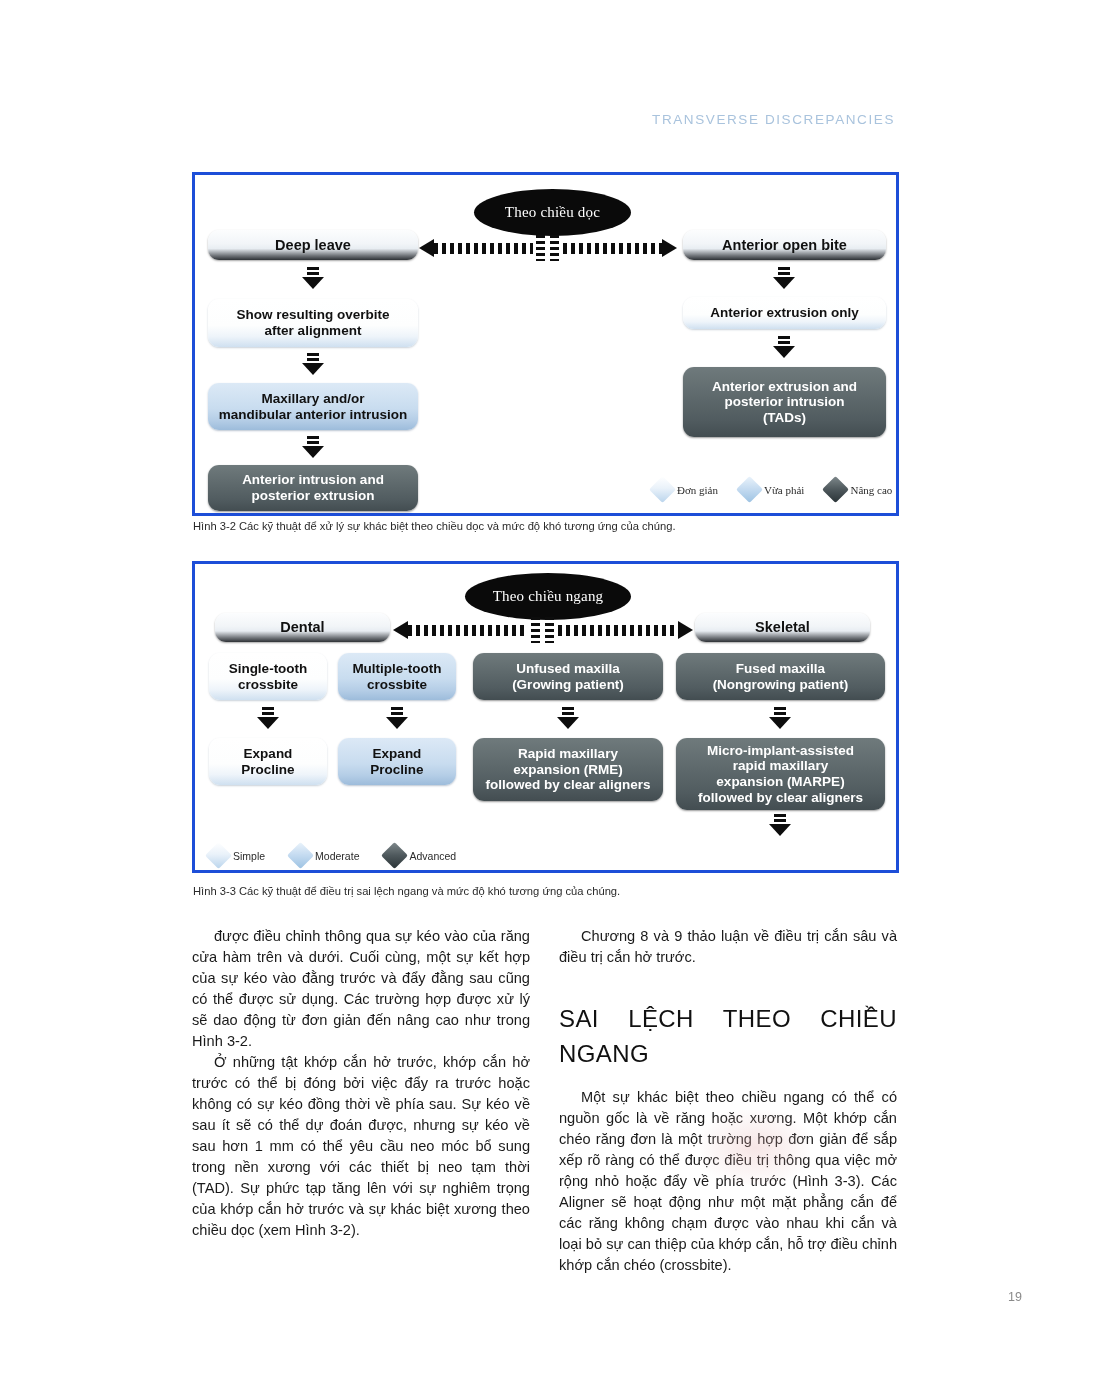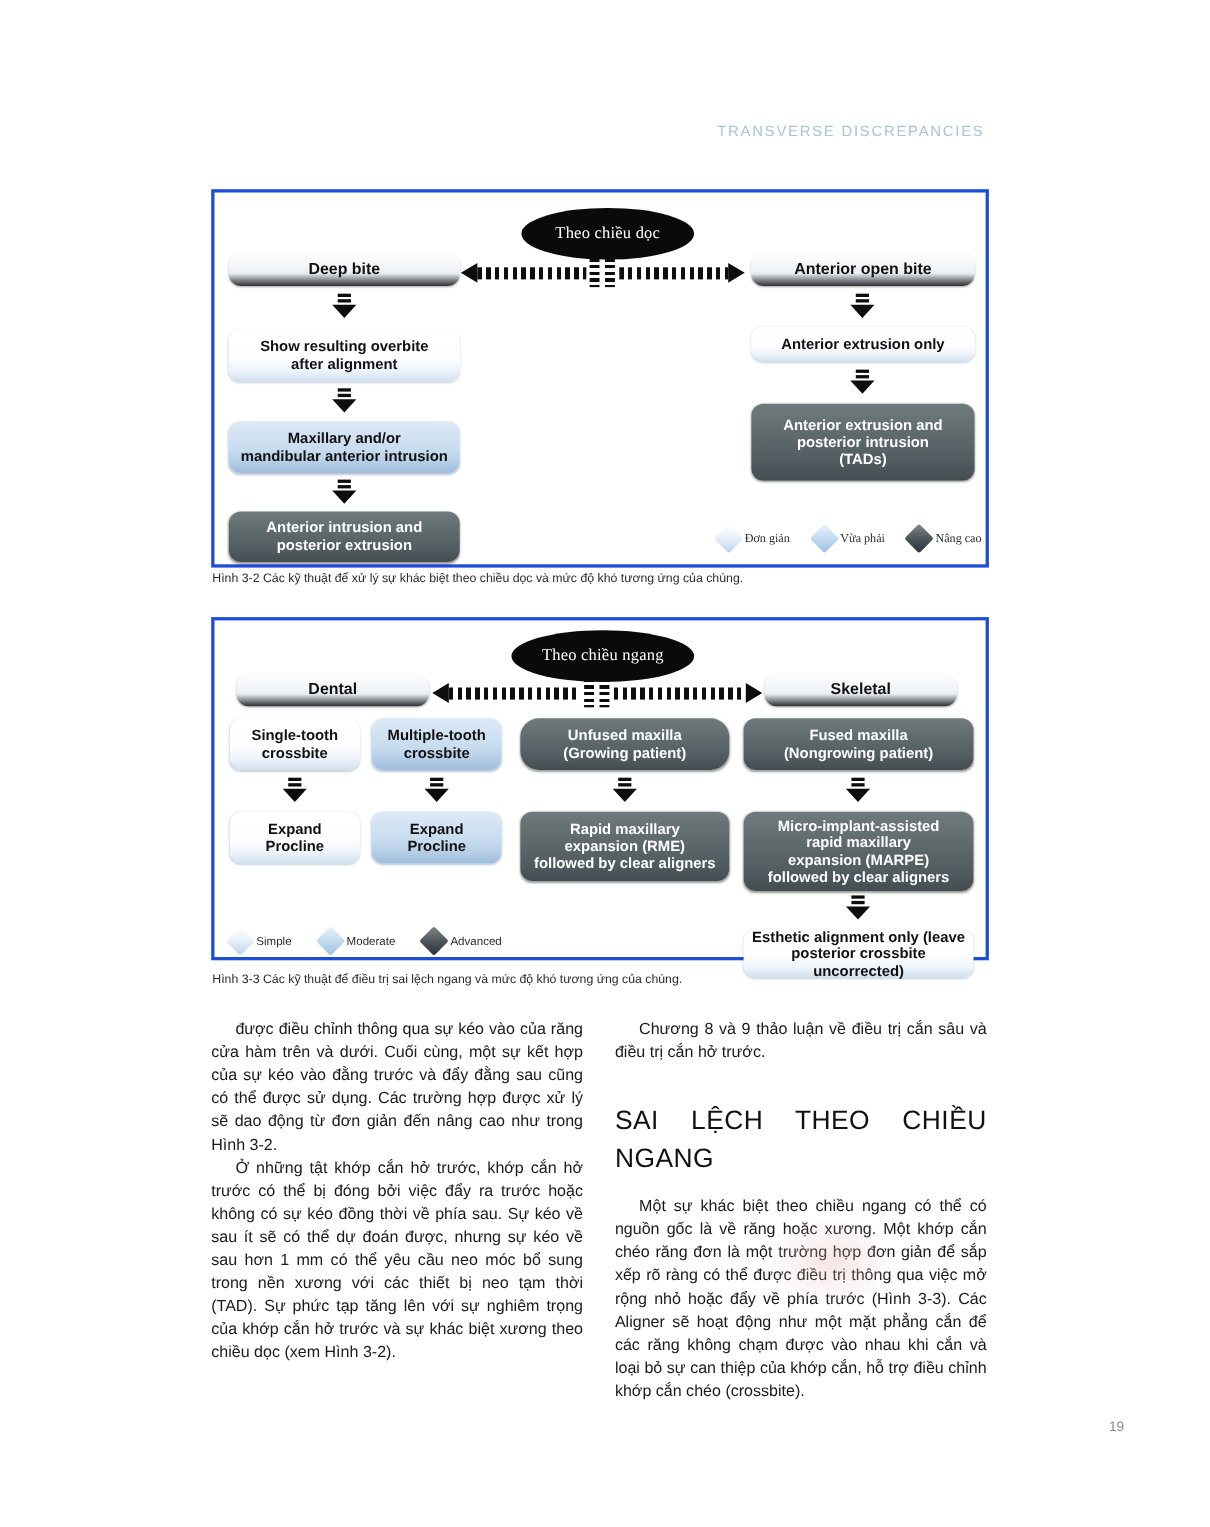--- a/index.html
+++ b/index.html
@@ -173,21 +173,21 @@
       <div class="hleft"></div>
       <div class="hdash"></div>
       <div class="hcent">
         <div class="t1"></div>
           <div class="t2"></div>
       </div>
       <div class="hdash"></div>
       <div class="hright"></div>
     </div>
 
-    <div class="nbox b-head" style="left:13px; top:55px; width:210px; height:30px;">Deep bite</div>
+    <div class="nbox b-head" style="left:13px; top:55px; width:210px; height:30px;">Deep leave</div>
 
     <div class="darrow" style="left:107px; top:92px;">
       <div class="bar1"></div>
         <div class="bar2"></div>
         <div class="head"></div>
     </div>
 
     <div class="nbox b-white" style="left:13px; top:124px; width:210px; height:48px; flex-direction:column;">
       <span>Show resulting overbite</span>
       <span>after alignment</span>
@@ -295,21 +295,21 @@
     <div class="darrow" style="left:191px; top:143px;">
       <div class="bar1"></div>
         <div class="bar2"></div>
         <div class="head"></div>
     </div>
     <div class="nbox b-blue" style="left:143px; top:174px; width:118px; height:47px; flex-direction:column;">
       <span>Expand</span>
       <span>Procline</span>
     </div>
 
-    <div class="nbox b-dark" style="left:278px; top:89px; width:190px; height:47px; flex-direction:column;border-radius:17px;">
+    <div class="nbox b-dark" style="left:278px; top:89px; width:190px; height:47px; flex-direction:column;">
       <span>Unfused maxilla</span>
       <span>(Growing patient)</span>
     </div>
     <div class="darrow" style="left:362px; top:143px;">
       <div class="bar1"></div>
         <div class="bar2"></div>
         <div class="head"></div>
     </div>
     <div class="nbox b-dark" style="left:278px; top:174px; width:190px; height:63px; flex-direction:column;">
       <span>Rapid maxillary</span>
@@ -332,24 +332,20 @@
       <span>expansion (MARPE)</span>
       <span>followed by clear aligners</span>
     </div>
 
     <div class="darrow" style="left:574px; top:250px;">
       <div class="bar1"></div>
         <div class="bar2"></div>
         <div class="head"></div>
     </div>
 
-    <div class="nbox b-white" style="left:481px; top:281px; width:209px; height:44px; flex-direction:column;">
-      <span>Esthetic alignment only (leave</span>
-      <span>posterior crossbite uncorrected)</span>
-    </div>
 
     <div class="legend" style="left:14px; top:282px; gap:26px;">
       <div class="lgitem">
         <span class="dia simple"></span>
         <span class="lglabel">Simple</span>
       </div>
       <div class="lgitem">
         <span class="dia moderate"></span>
         <span class="lglabel">Moderate</span>
       </div>

